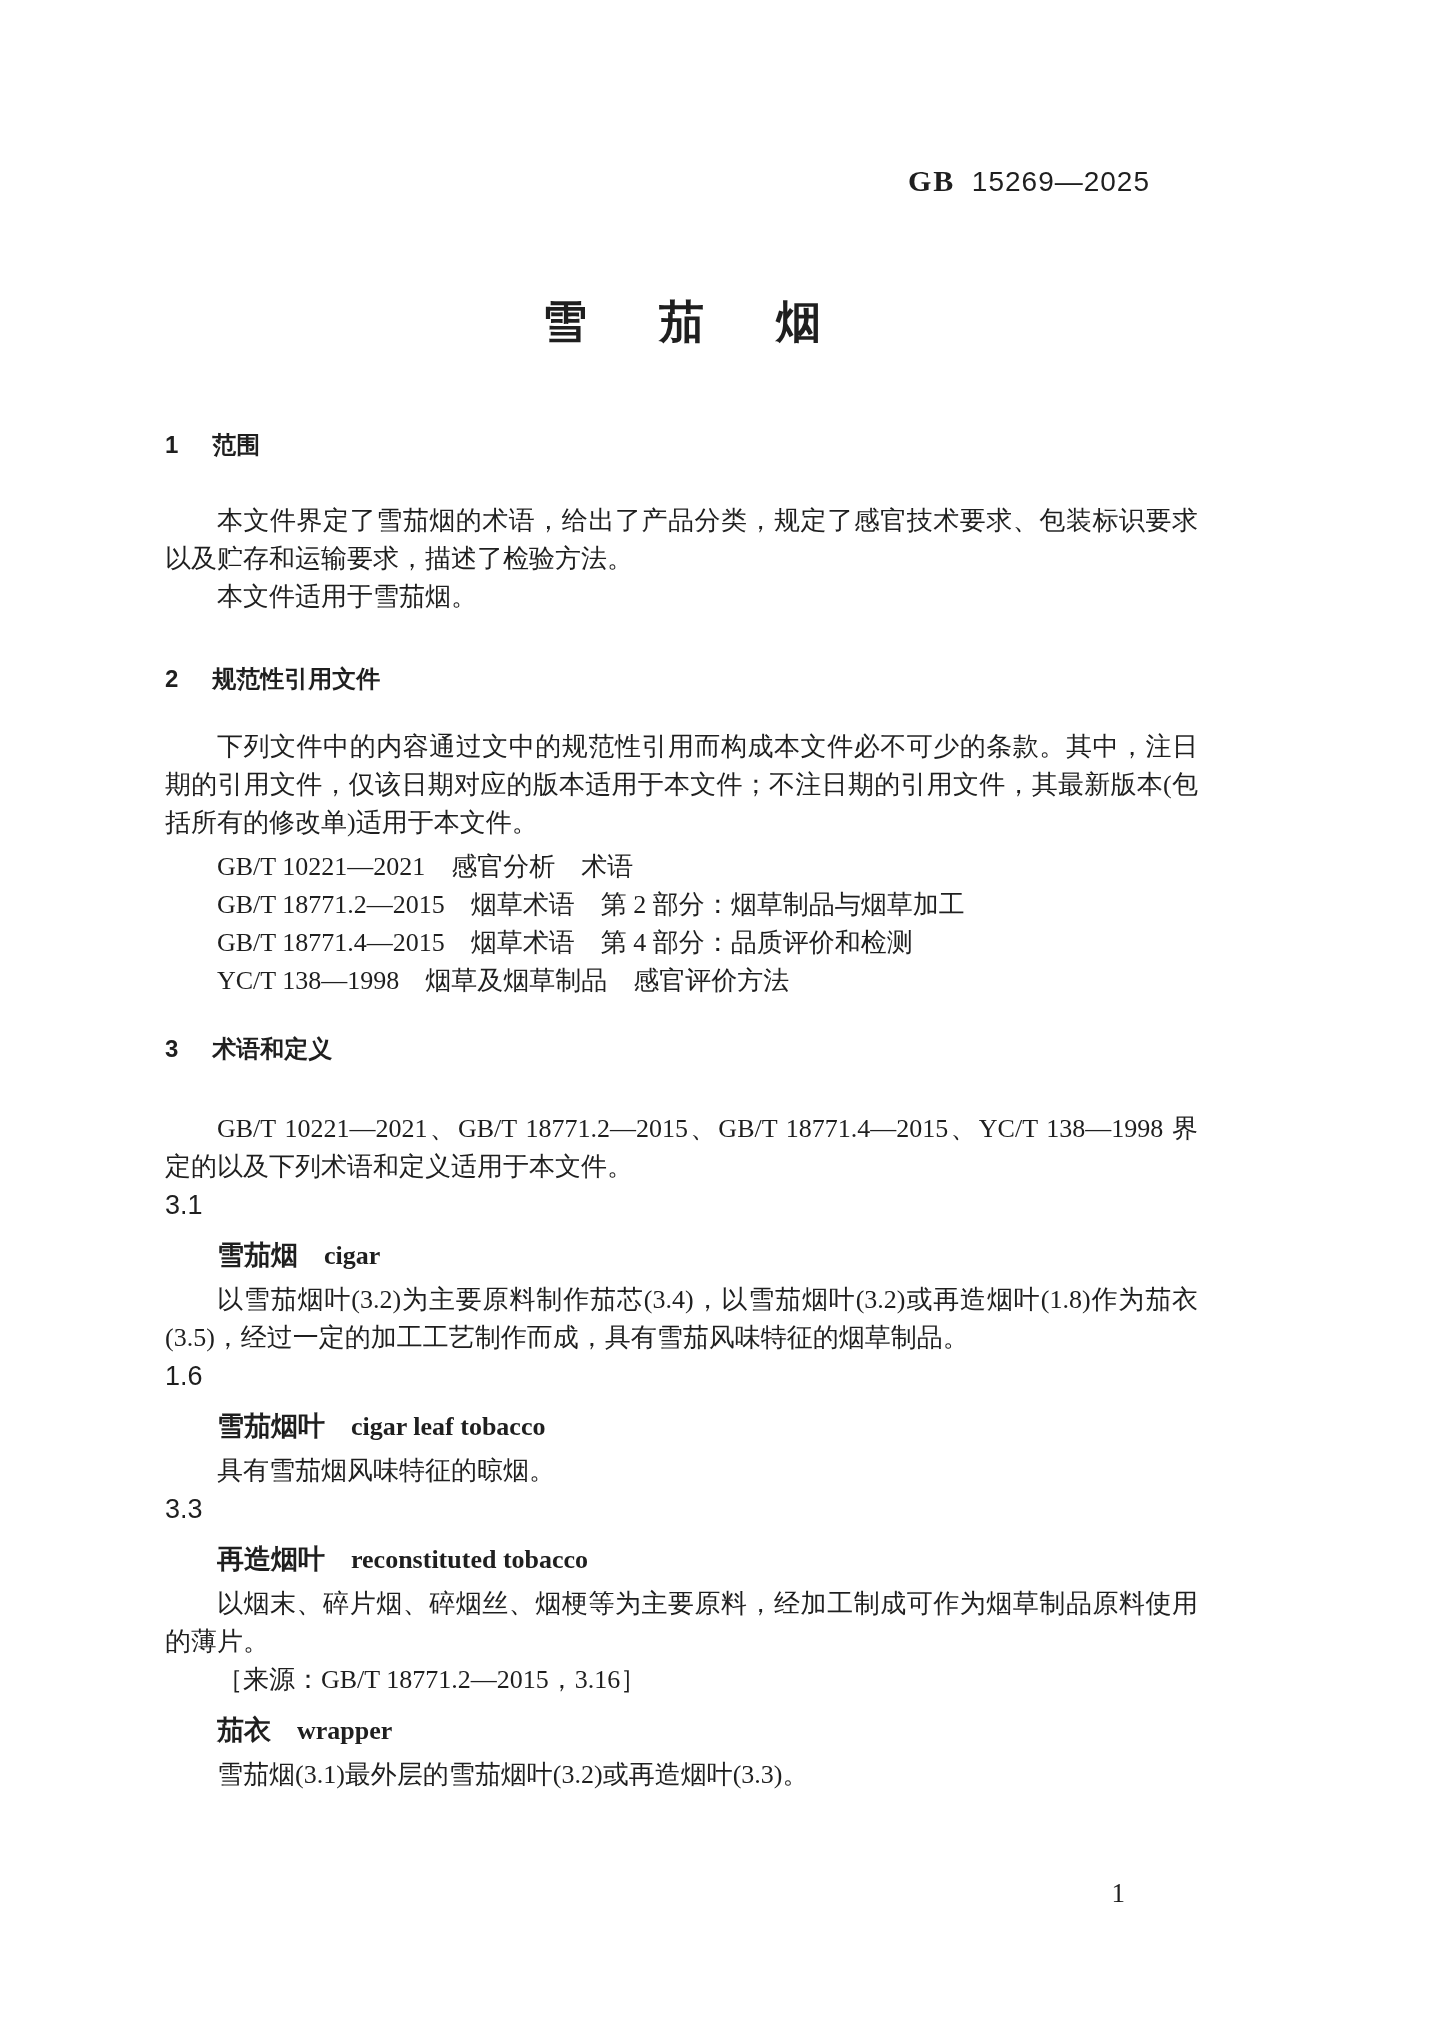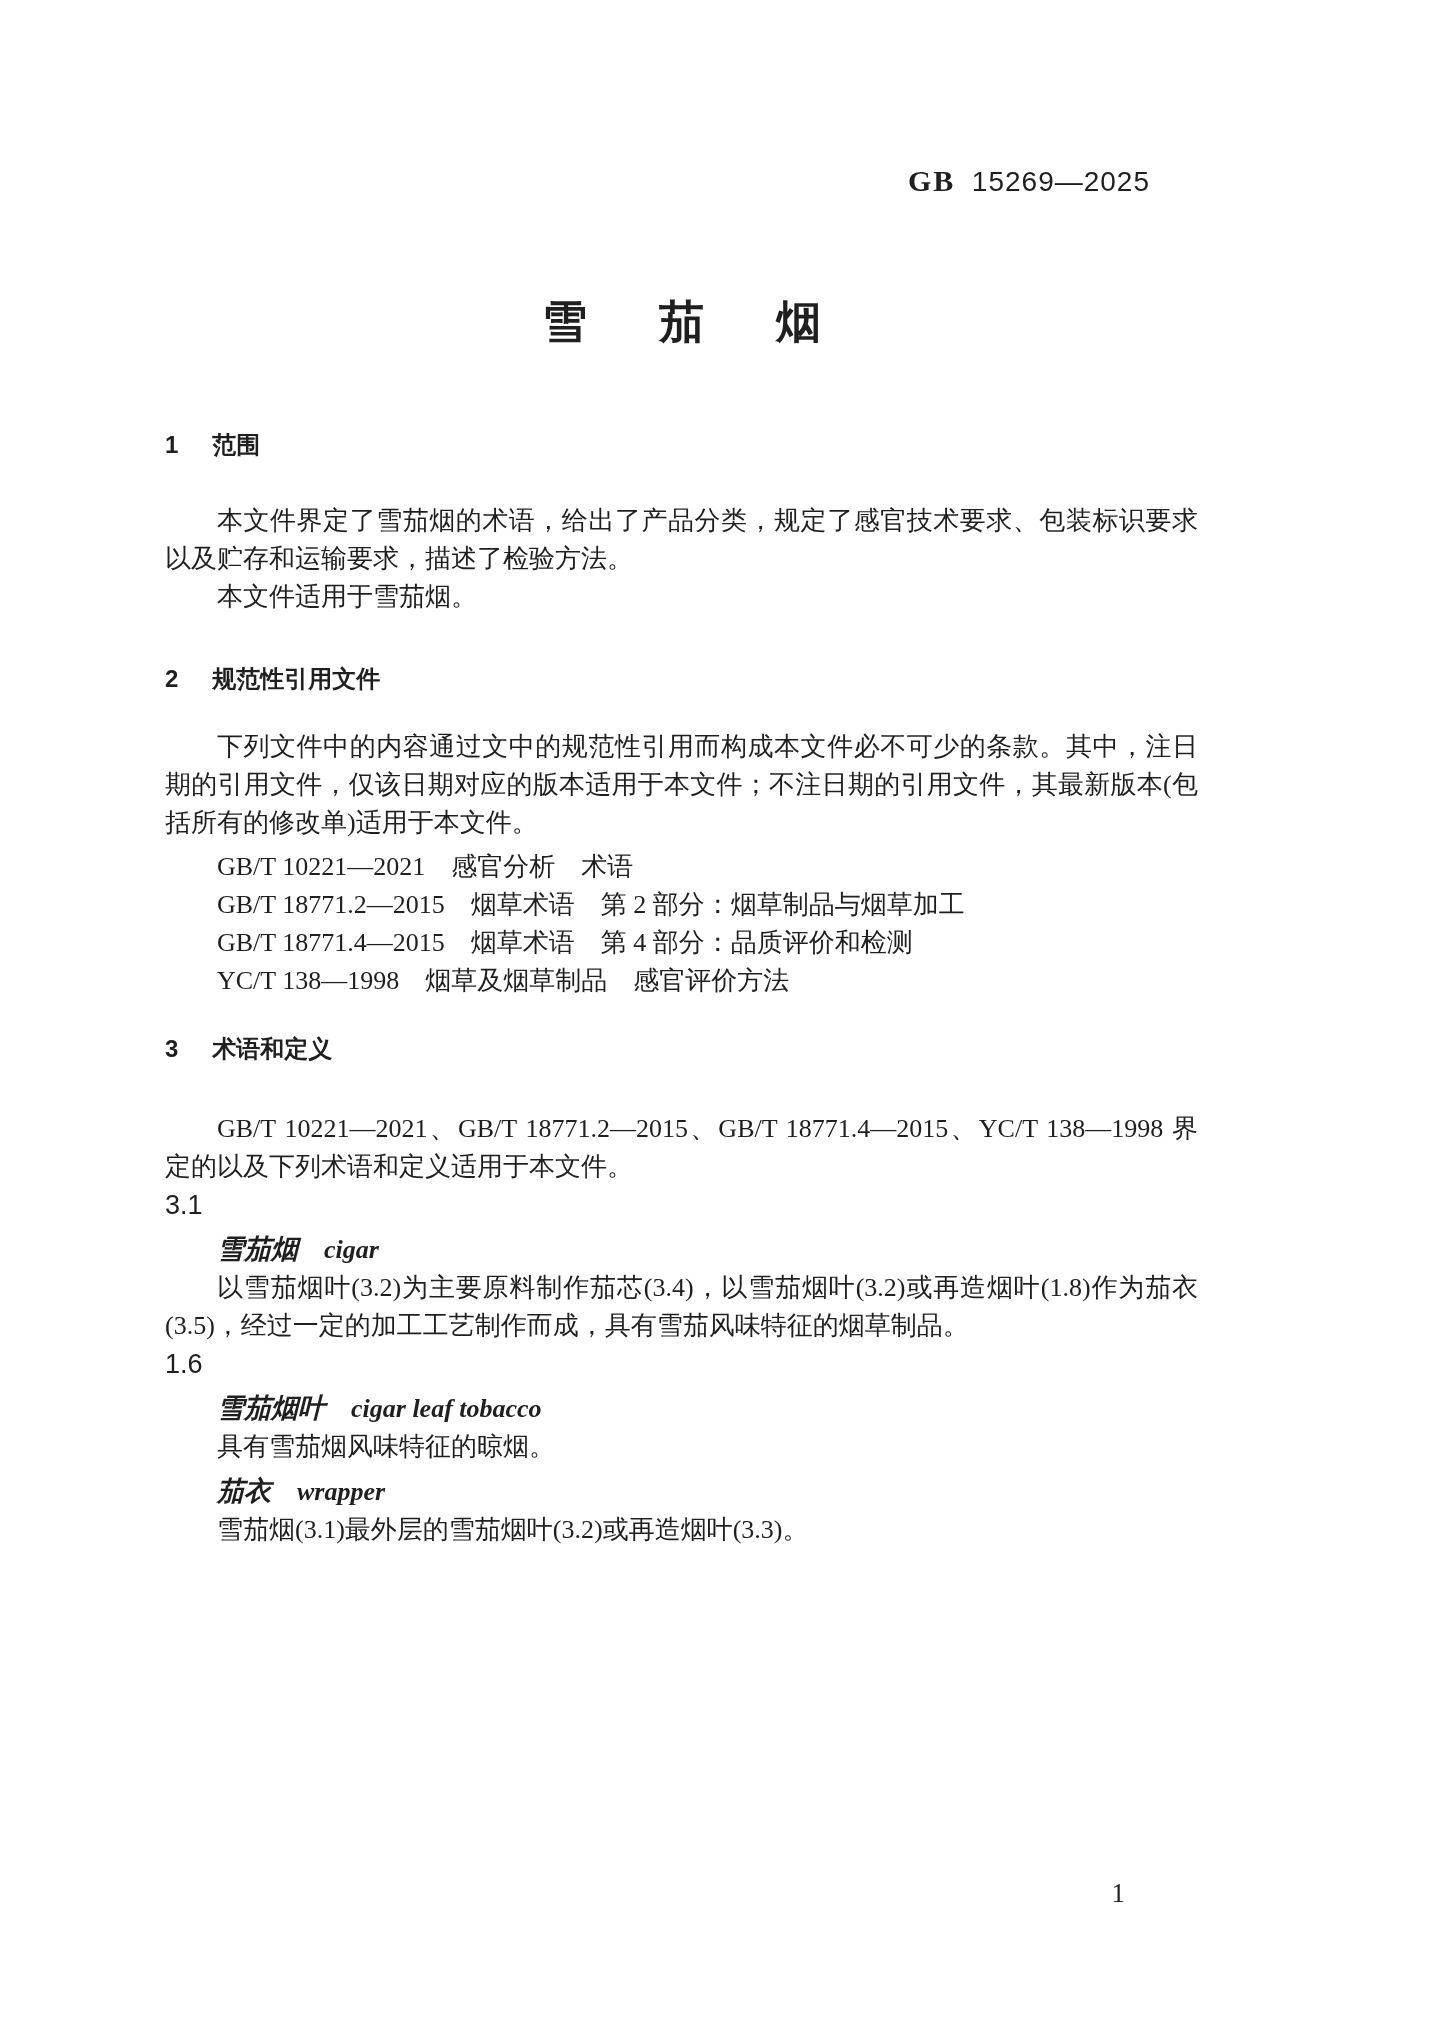--- a/index.html
+++ b/index.html
@@ -81,23 +81,22 @@
   
   .term-block{margin:0;}
   .clause-num{
     font-family:"Liberation Sans","DejaVu Sans",sans-serif;
     font-size:27px;
     line-height:38px;
   }
   .term-name{
     margin-top:6px;
     text-indent:2em;
-    line-height:38px;
+    line-height:50px;
     white-space:nowrap;
-    font-style:italic;
   }
   .term-zh{
     font-family:"Liberation Sans","DejaVu Sans",sans-serif;
     font-weight:bold;
     font-size:27px;
   }
   .term-en{
     font-family:"Liberation Serif","DejaVu Serif",serif;
     font-weight:bold;
     font-size:26px;
@@ -164,20 +163,28 @@
   </div>
 
   <div class="term-block">
     <div class="clause-num">1.6</div>
     <div class="term-name">
       <span class="term-zh">雪茄烟叶</span><span class="term-en">cigar leaf tobacco</span>
     </div>
     <p class="term-def">具有雪茄烟风味特征的晾烟。</p>
   </div>
 
+  <div class="term-block">
+    <div class="clause-num">3.3</div>
+    <div class="term-name">
+      <span class="term-zh">再造烟叶</span><span class="term-en">reconstituted tobacco</span>
+    </div>
+    <p class="term-def">以烟末、碎片烟、碎烟丝、烟梗等为主要原料，经加工制成可作为烟草制品原料使用的薄片。</p>
+    <p class="term-source">［来源：GB/T 18771.2—2015，3.16］</p>
+  </div>
 
 
   <div class="term-block">
     <div class="term-name">
       <span class="term-zh">茄衣</span><span class="term-en">wrapper</span>
     </div>
     <p class="term-def">雪茄烟(3.1)最外层的雪茄烟叶(3.2)或再造烟叶(3.3)。</p>
   </div>
 
   <div class="page-number">1</div>

